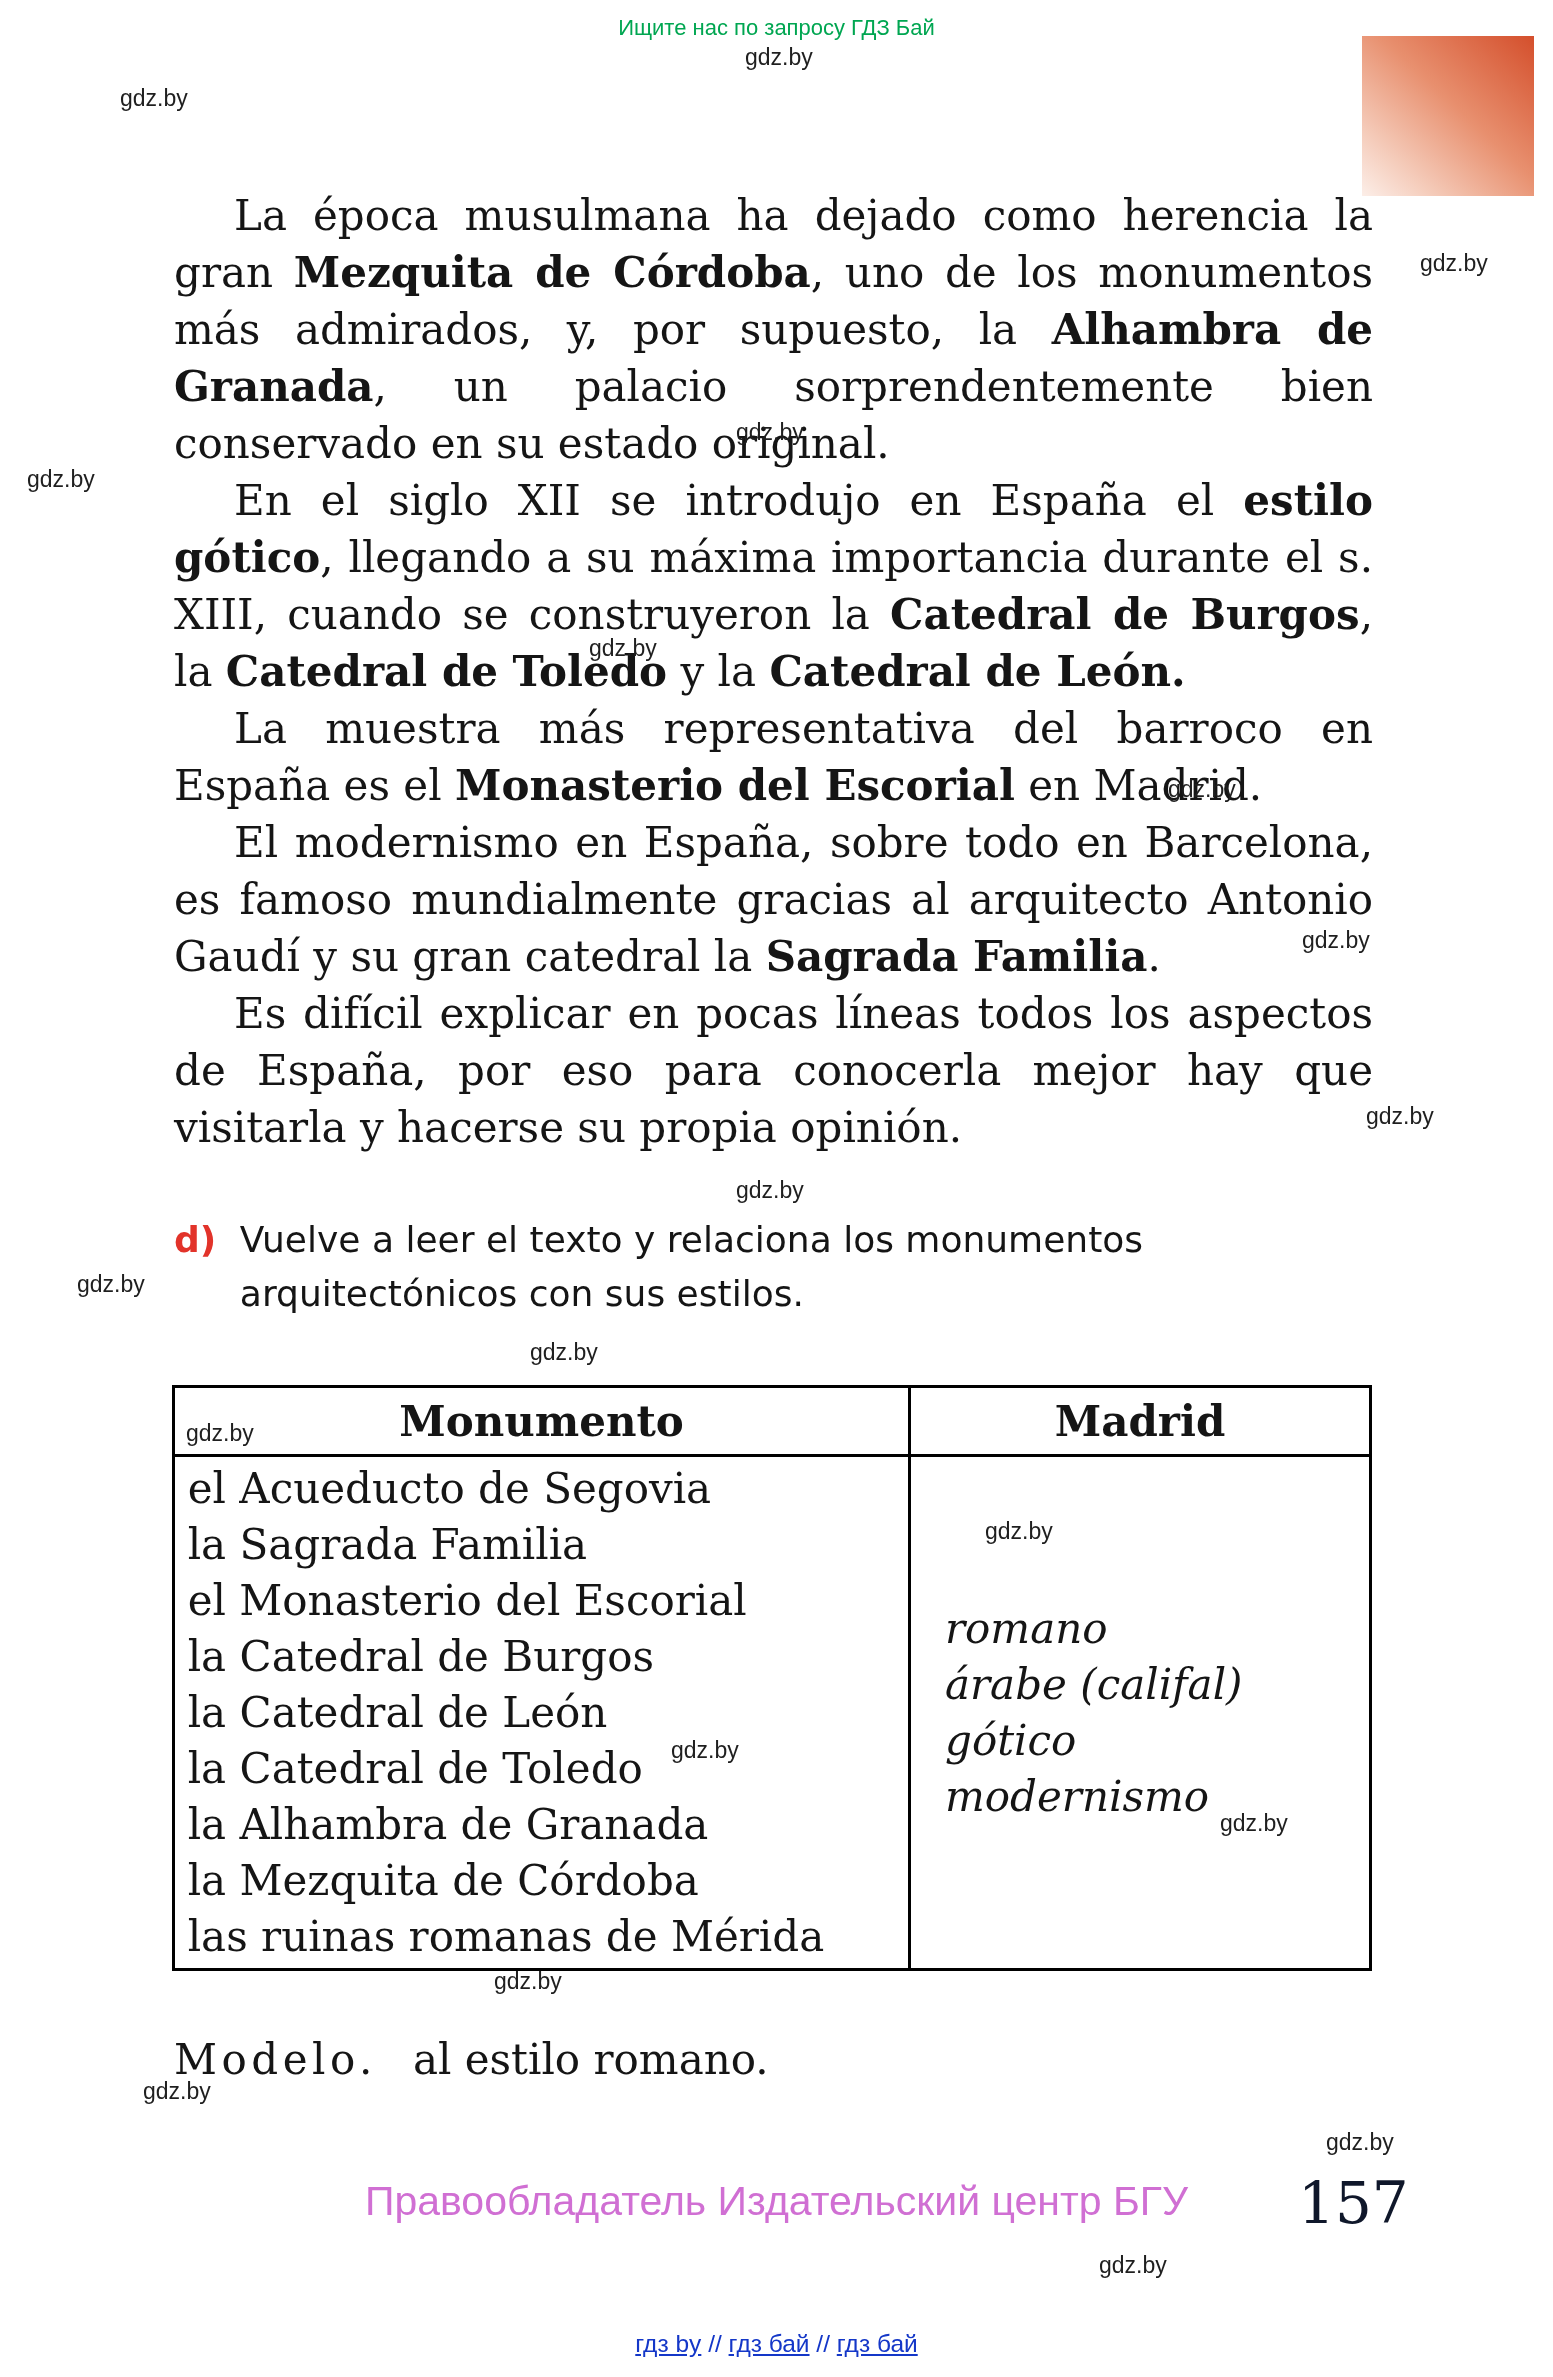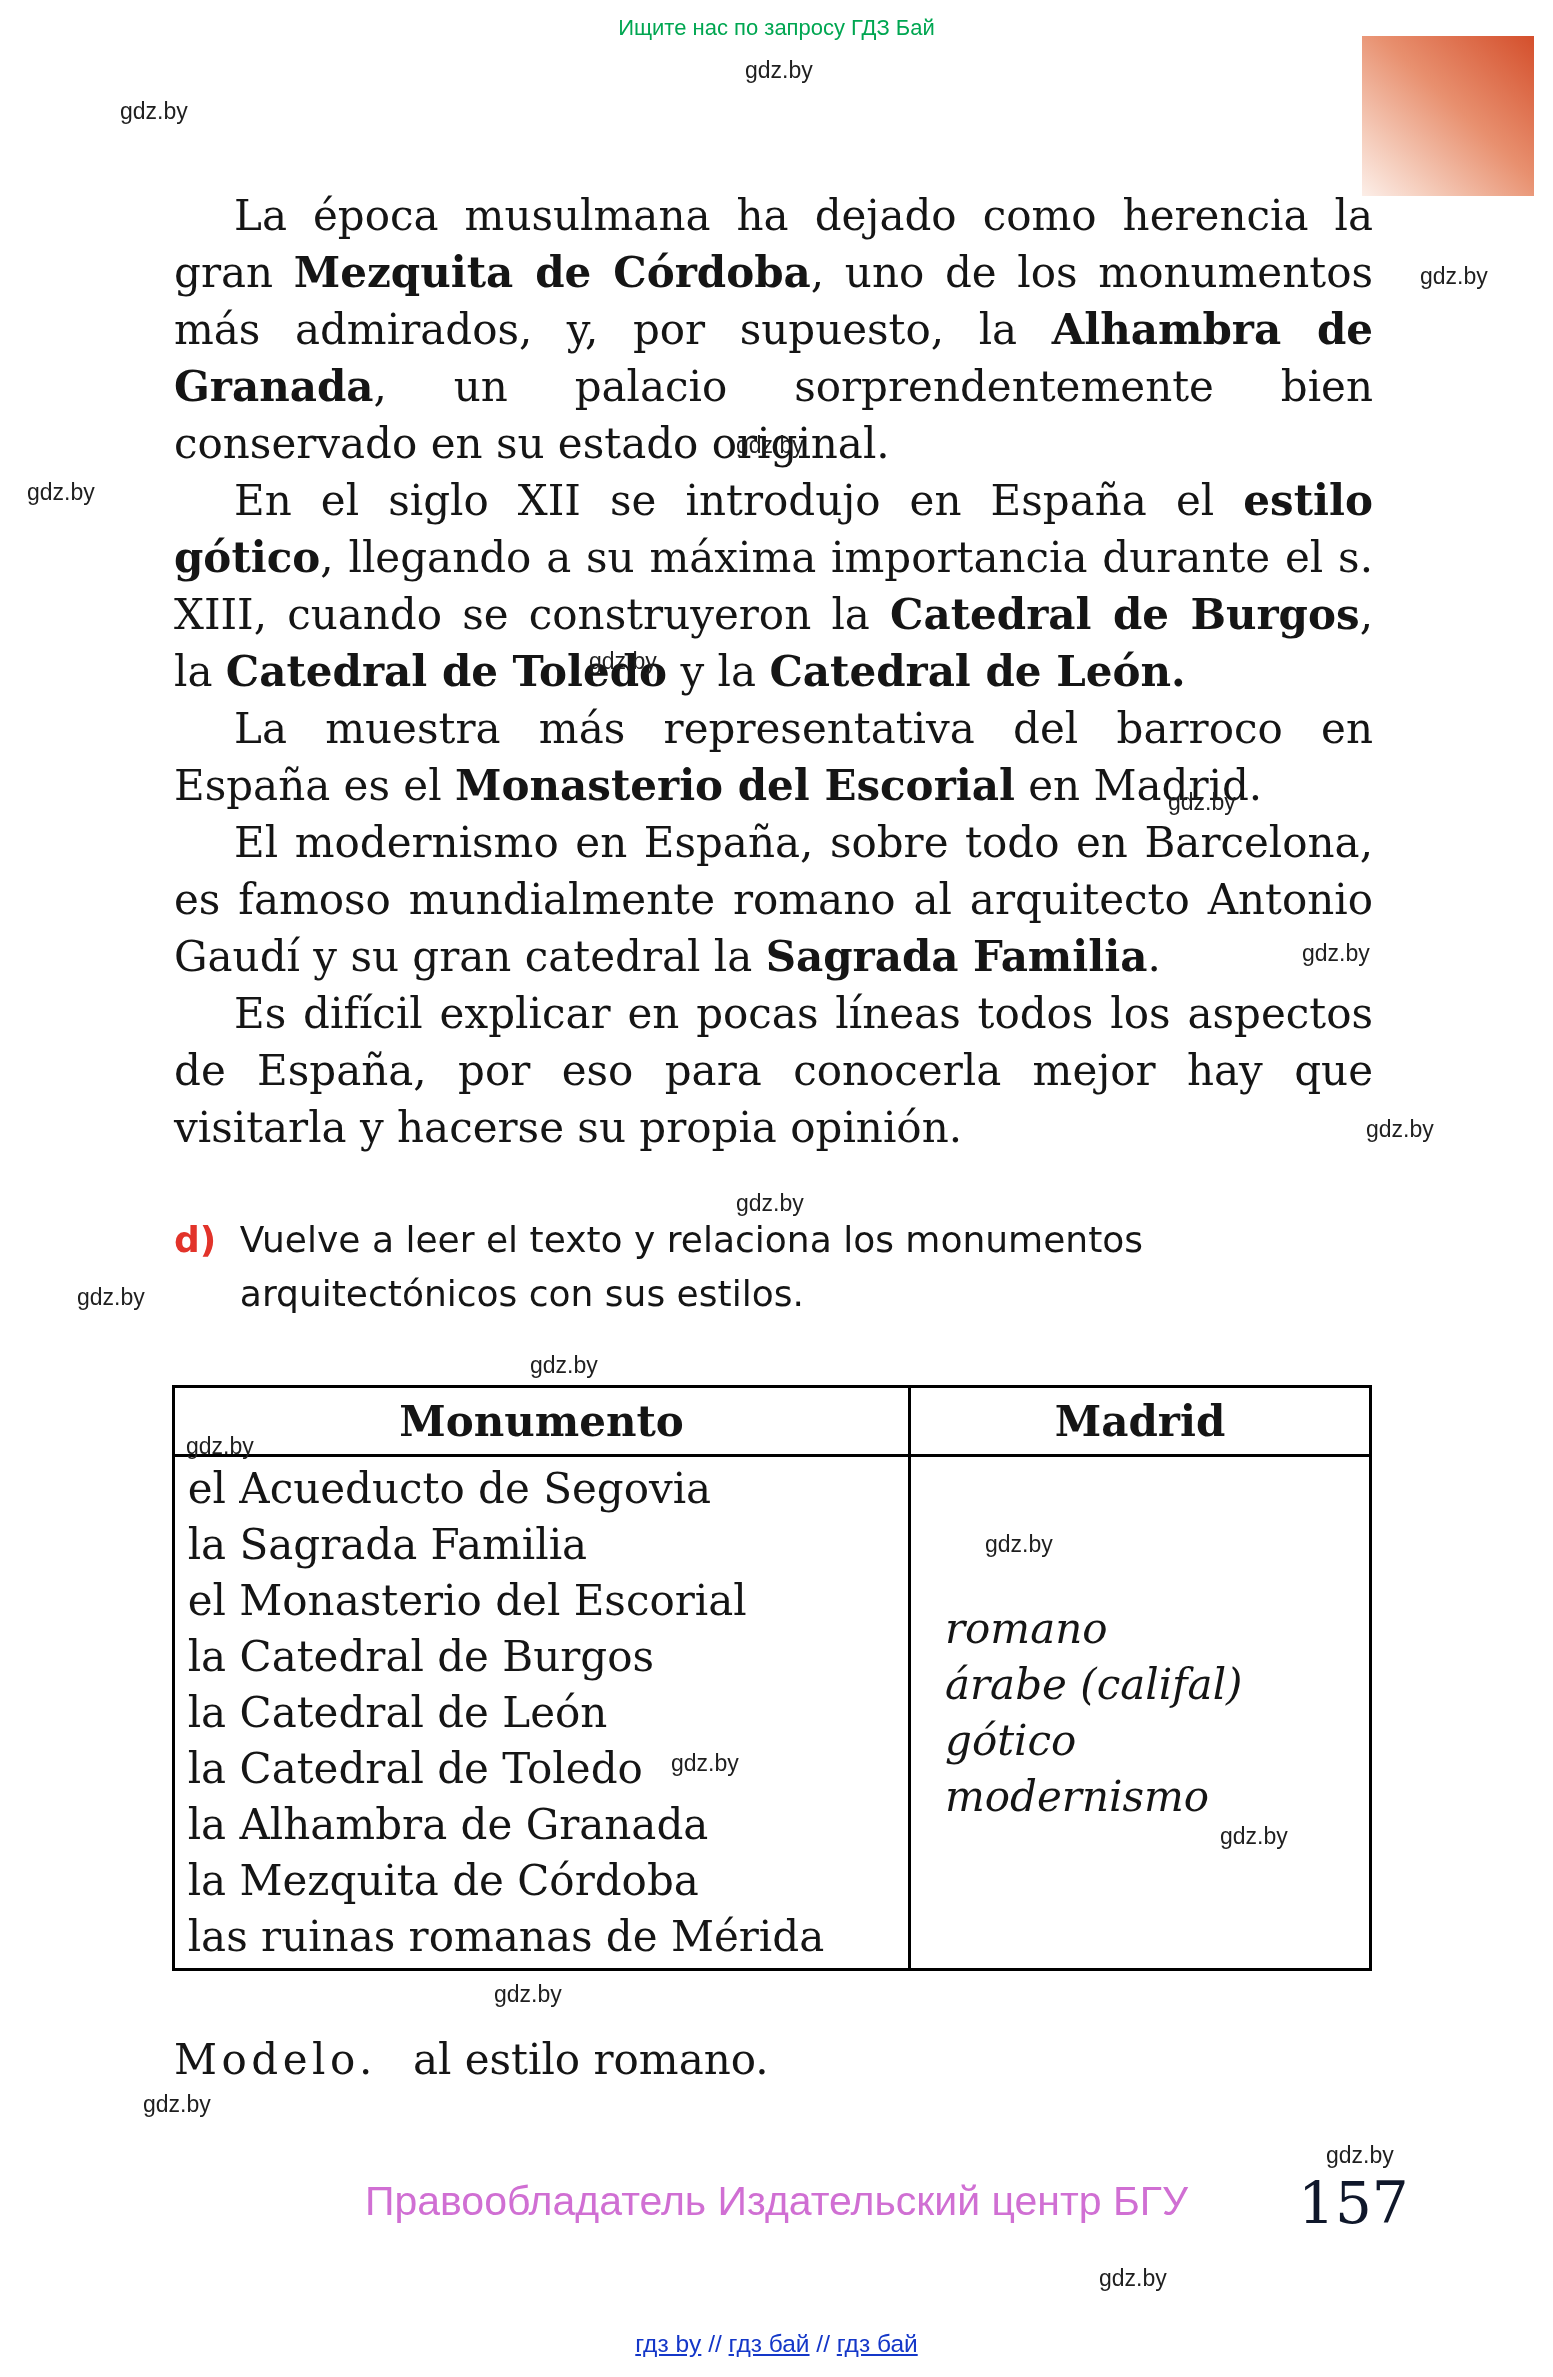--- a/index.html
+++ b/index.html
@@ -12,21 +12,20 @@
   }
   .promo {
     position: absolute; top: 14.5px; left: 0; width: 100%;
     text-align: center; font: 22px "Liberation Sans", sans-serif;
     color: var(--promo-green, #00a651);
   }
   .wm {
     position: absolute; z-index: 6;
     font: 23px "Liberation Sans", sans-serif; color: #1f1f1f;
     white-space: nowrap;
-    margin-top: 13px;
   }
   .deco {
     position: absolute; left: 1362px; top: 36px; width: 172px; height: 160px;
     background: linear-gradient(to bottom left,
       var(--deco-orange-dark, #d44f2c) 0%,
       #e8906f 45%, #f5cdbc 80%,
       var(--deco-orange-light, #fceee8) 100%);
   }
   .bodytext {
     position: absolute; left: 174px; top: 187px; width: 1199px;
@@ -103,21 +102,21 @@
   <span class="wm" style="left:1220px;top:1810px">gdz.by</span>
   <span class="wm" style="left:494px;top:1968px">gdz.by</span>
   <span class="wm" style="left:143px;top:2078px">gdz.by</span>
   <span class="wm" style="left:1326px;top:2129px">gdz.by</span>
   <span class="wm" style="left:1099px;top:2252px">gdz.by</span>
 
   <div class="bodytext">
       <p class="para"><span>La época musulmana ha dejado como herencia la gran </span><span class="b">Mezquita de Córdoba</span><span>, uno de los monumentos más admirados, y, por supuesto, la </span><span class="b">Alhambra de Granada</span><span>, un palacio sorprendentemente bien conservado en su estado original.</span></p>
       <p class="para"><span>En el siglo XII se introdujo en España el </span><span class="b">estilo gótico</span><span>, llegando a su máxima importancia durante el s. XIII, cuando se construyeron la </span><span class="b">Catedral de Burgos</span><span>, la </span><span class="b">Catedral de Toledo</span><span> y la </span><span class="b">Catedral de León.</span></p>
       <p class="para"><span>La muestra más representativa del barroco en España es el </span><span class="b">Monasterio del Escorial</span><span> en Madrid.</span></p>
-      <p class="para"><span>El modernismo en España, sobre todo en Barcelona, es famoso mundialmente romano al arquitecto Antonio Gaudí y su gran catedral la </span><span class="b">Sagrada Familia</span><span>.</span></p>
+      <p class="para"><span>El modernismo en España, sobre todo en Barcelona, es famoso mundialmente gracias al arquitecto Antonio Gaudí y su gran catedral la </span><span class="b">Sagrada Familia</span><span>.</span></p>
       <p class="para"><span>Es difícil explicar en pocas líneas todos los aspectos de España, por eso para conocerla mejor hay que visitarla y hacerse su propia opinión.</span></p>
     </div>
 
   <div class="exercise">
     <span class="ex-label">d)</span>
     <div class="ex-text">Vuelve a leer el texto y relaciona los monumentos arquitectónicos con sus estilos.</div>
   </div>
 
   <div class="tbl">
     <div class="th th-left">Monumento</div>

